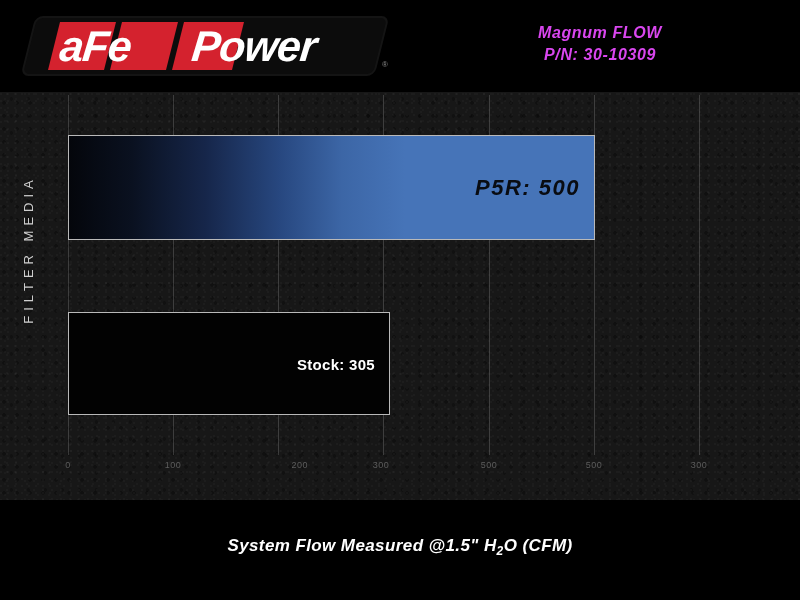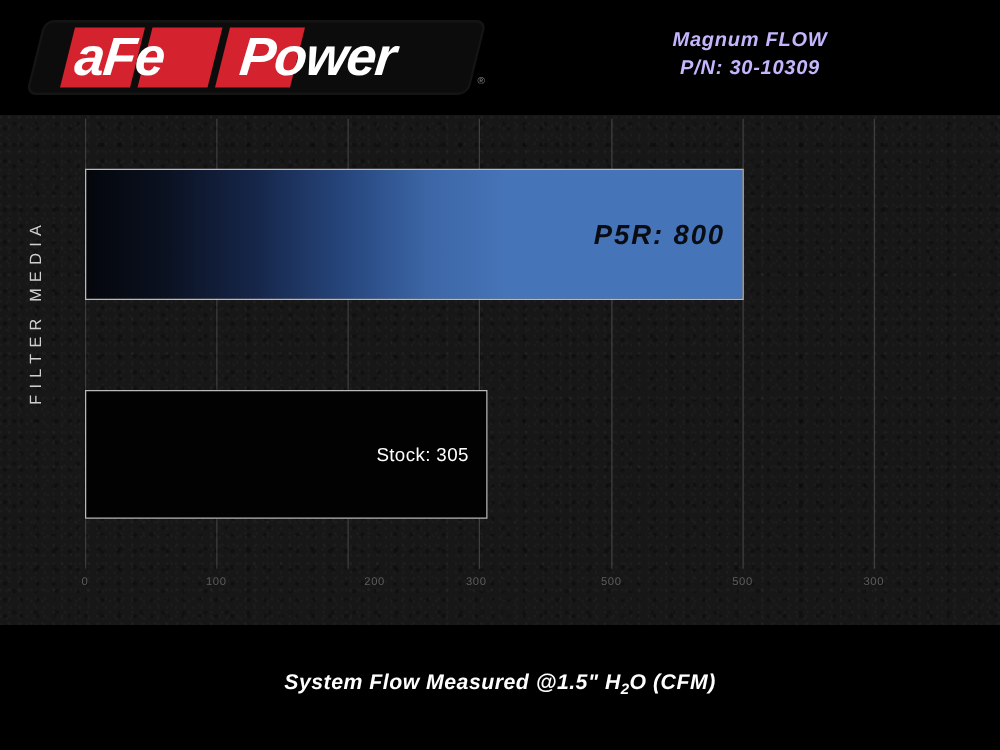--- a/index.html
+++ b/index.html
@@ -83,21 +83,21 @@
     line-height: 8px;
   }
 
   
   .header-right {
     position: absolute;
     left: 420px;
     top: 22px;
     width: 360px;
     text-align: center;
-    color: #c4b5fd;
+    color: #d946ef;
   }
   .header-right .line {
     font-family: "Liberation Sans", sans-serif;
     font-weight: bold;
     font-style: italic;
     font-size: 16px;
     line-height: 22px;
     letter-spacing: 0.6px;
     white-space: nowrap;
   }
@@ -173,21 +173,21 @@
     color: #090c12;
     font-family: "Liberation Sans", sans-serif;
     font-weight: bold;
     font-style: italic;
     font-size: 22px;
     letter-spacing: 1.5px;
   }
   .bar-stock .bar-value {
     color: #ffffff;
     font-family: "Liberation Sans", sans-serif;
-    font-weight: normal;
+    font-weight: bold;
     font-size: 15px;
     letter-spacing: 0.3px;
   }
 
   
   .tick {
     position: absolute;
     top: 368px;
     width: 60px;
     margin-left: -30px;
@@ -254,21 +254,21 @@
 
     <div class="gridline" style="left:68px;"></div>
     <div class="gridline" style="left:173px;"></div>
     <div class="gridline" style="left:278px;"></div>
     <div class="gridline" style="left:383px;"></div>
     <div class="gridline" style="left:489px;"></div>
     <div class="gridline" style="left:594px;"></div>
     <div class="gridline" style="left:699px;"></div>
 
     <div class="bar bar-psr" style="left:68px; top:43px; width:527px; height:105px;">
-      <div class="bar-value">P5R: 800</div>
+      <div class="bar-value">P5R: 500</div>
     </div>
 
     <div class="bar bar-stock" style="left:68px; top:220px; width:322px; height:103px;">
       <div class="bar-value">Stock: 305</div>
     </div>
 
     <div class="tick" style="left:68px;">0</div>
     <div class="tick" style="left:173px;">100</div>
     <div class="tick" style="left:278px;text-align:right;">200</div>
     <div class="tick" style="left:381px;">300</div>

